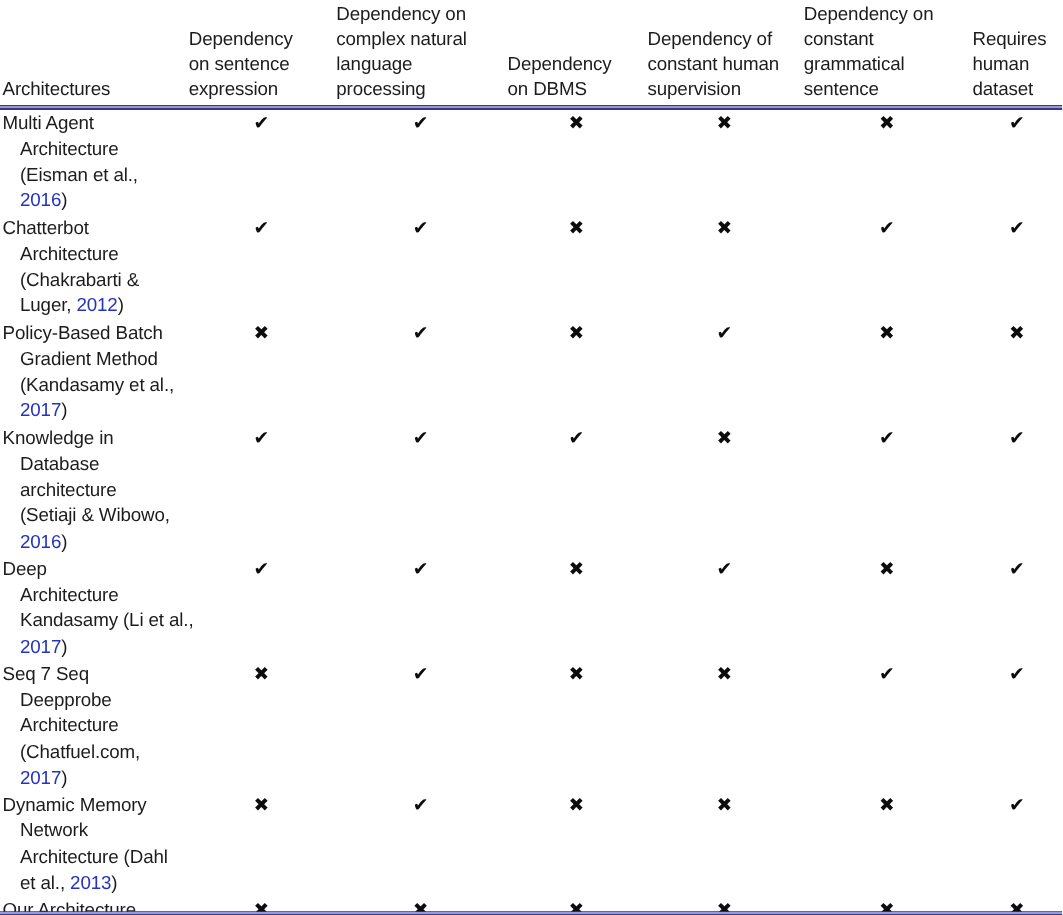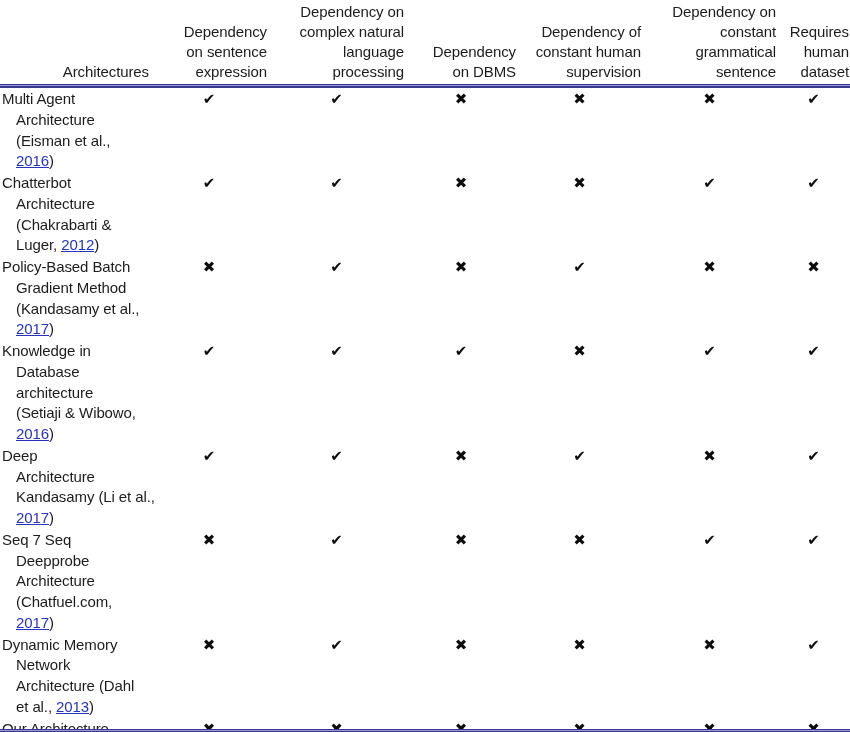--- a/index.html
+++ b/index.html
@@ -21,24 +21,24 @@
   }
   table{border-collapse:collapse;table-layout:fixed;width:850px;}
   col.c1{width:150px;} col.c2{width:118px;} col.c3{width:137px;}
   col.c4{width:112px;} col.c5{width:125px;} col.c6{width:135px;}
   col.c7{width:73px;}
   thead th{
     vertical-align:bottom;
     font-weight:400;
     font-size:15px;
     line-height:20px;
-    text-align:right;
+    text-align:left;
     padding:2px 1px 2px 1px;
   }
-  thead th.left{text-align:right;padding-left:2px;}
+  thead th.left{text-align:left;padding-left:2px;}
   .rule-row td{padding:0;height:4px;}
   .header-rule,.bottom-rule{
     height:4px;width:100%;
     background:linear-gradient(to bottom,
       var(--rule-dark) 0px,var(--rule-dark) 1px,
       var(--rule-light) 1px,var(--rule-light) 2.5px,
       var(--rule-dark) 2.5px,var(--rule-dark) 4px);
   }
   .bottom-rule{position:absolute;left:0;bottom:-1px;height:4px;}
   tbody td{
@@ -49,21 +49,21 @@
   }
   td.name-cell{padding-left:2px;}
   td.name-cell .line{white-space:nowrap;}
   td.name-cell .line.cont{padding-left:14px;}
   td.mark-cell{text-align:center;}
   .mark{
     font-weight:700;
     font-size:15px;
     color:#0c0c0c;
   }
-  .year-link{color:var(--link);cursor:pointer;text-decoration:underline;}
+  .year-link{color:var(--link);cursor:pointer;}
 </style>
 </head>
 <body>
 
 <div class="page">
   <table>
     <colgroup>
       <col class="c1">
         <col class="c2">
         <col class="c3">

